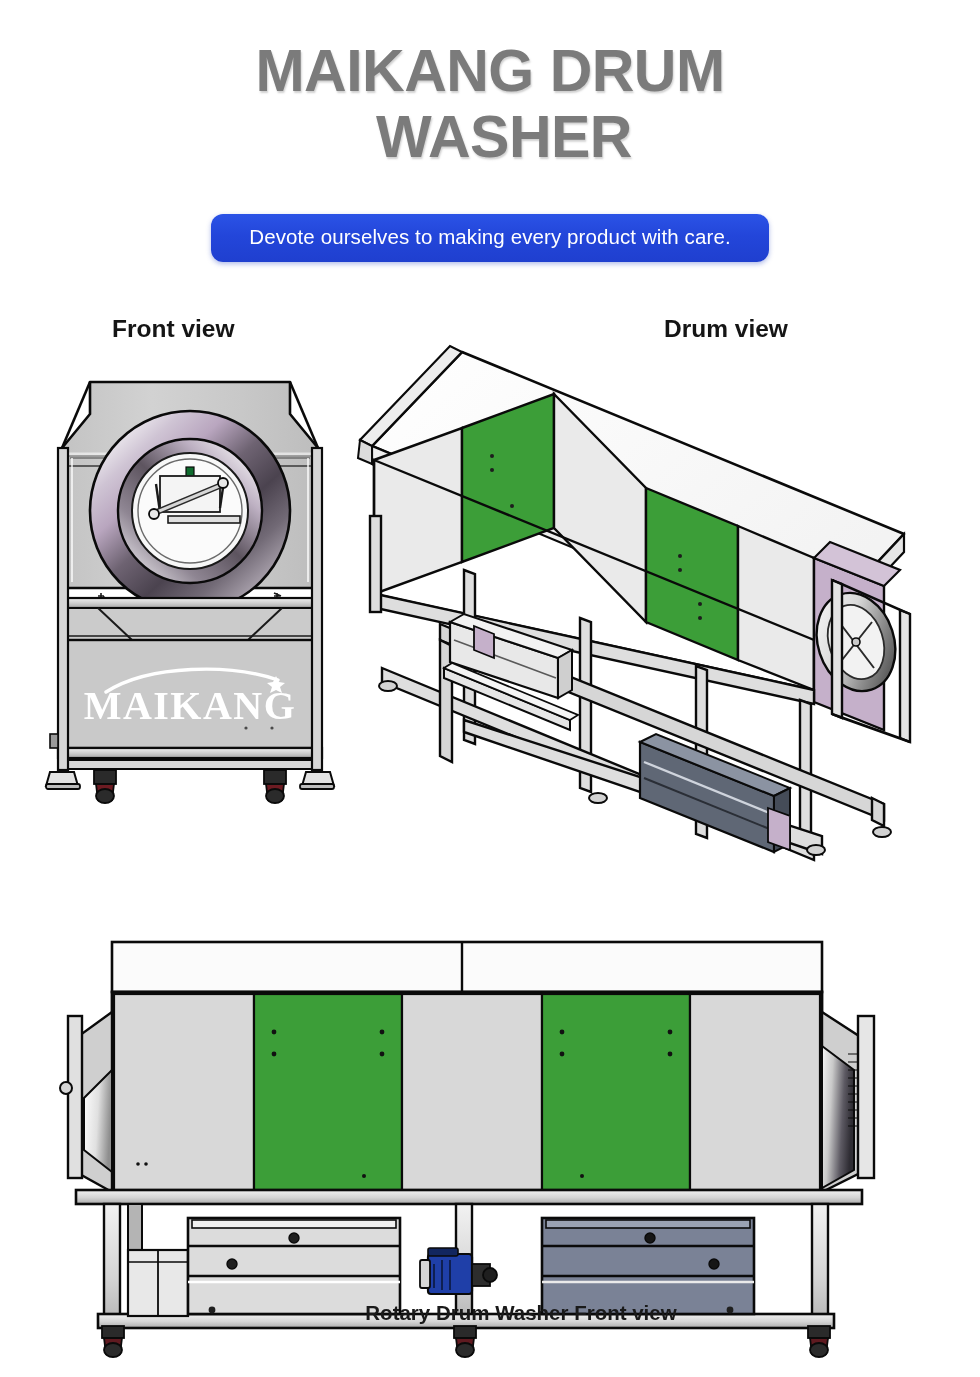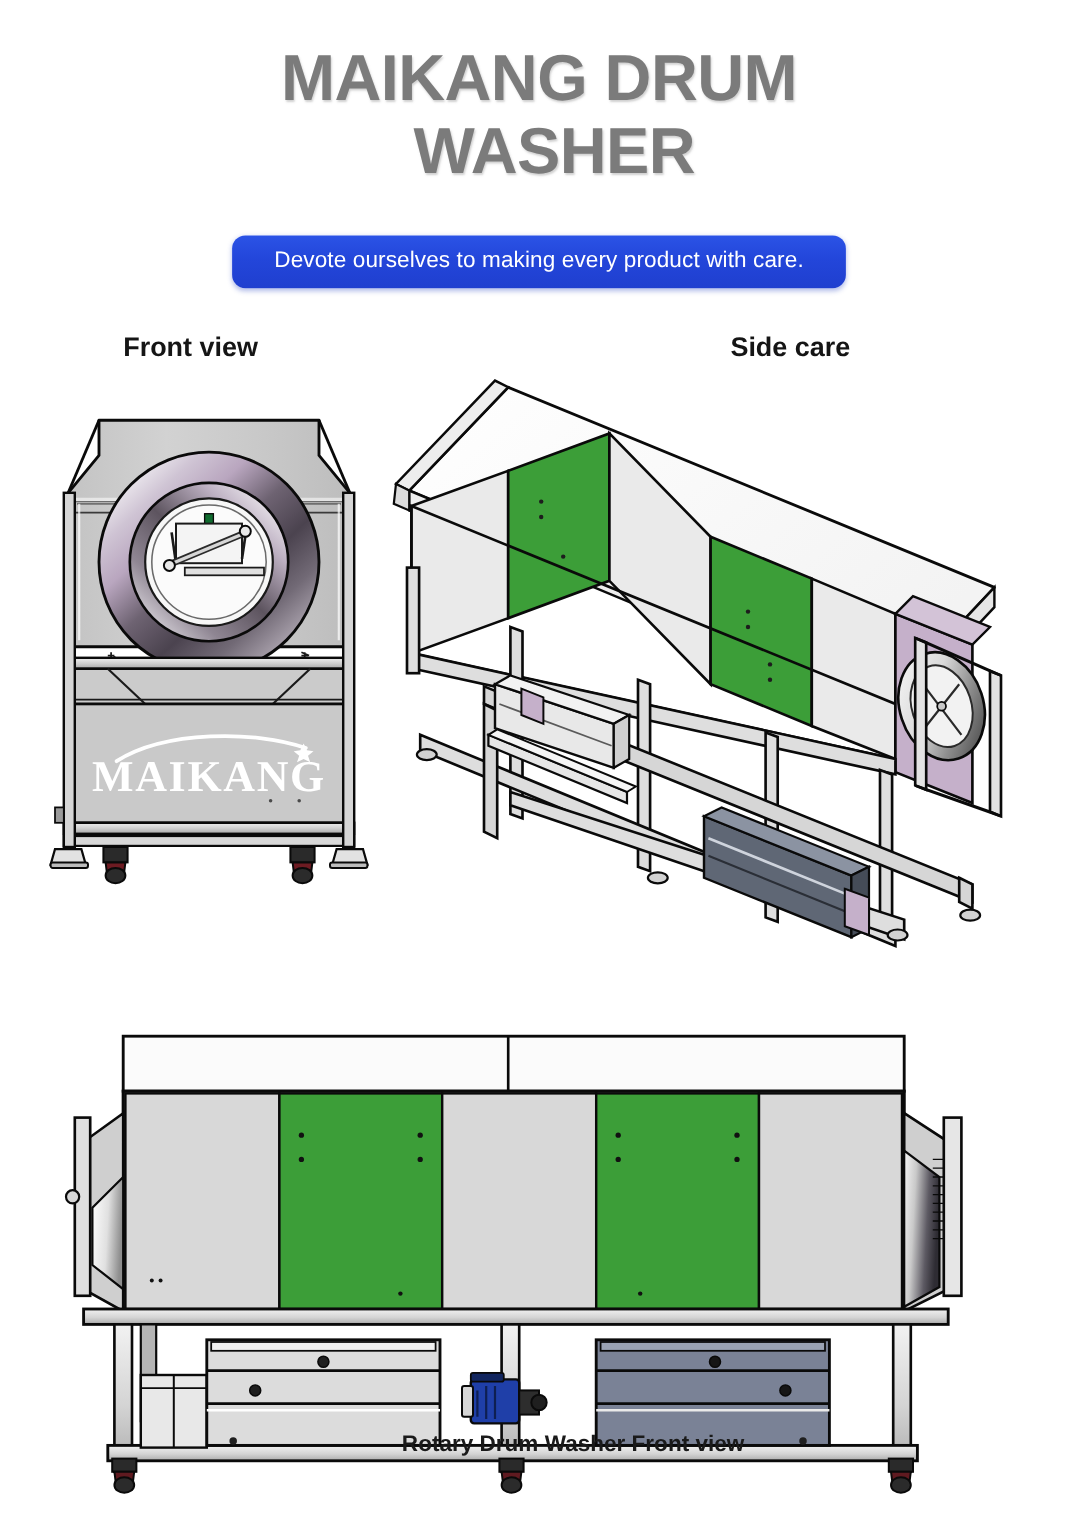--- a/index.html
+++ b/index.html
@@ -21,21 +21,21 @@
   .title .l2{display:block;padding-left:28px;}
 
   .banner-wrap{position:absolute;left:0;top:214px;width:980px;text-align:center;}
   .banner{
     display:inline-block;padding:11px 38px 13px 38px;border-radius:12px;
     background:linear-gradient(180deg,#2b53e6 0%,#2346da 45%,#1f3fcf 100%);
     color:#ffffff;font-size:20.5px;font-weight:400;letter-spacing:.1px;
     box-shadow:0 2px 5px rgba(30,60,190,.35);
   }
 
-  .vlabel{position:absolute;font-size:24.5px;font-weight:600;color:#151515;}
+  .vlabel{position:absolute;font-size:24.5px;font-weight:600;color:#151515;margin-top:12px;}
   #front-view-label{left:112px;top:303px;}
   #side-view-label{left:664px;top:303px;}
 
   .caption{
     position:absolute;left:0;top:1301px;width:980px;text-align:center;
     font-size:20.5px;font-weight:700;color:#1a1a1a;margin-left:31px;
   }
 
   
   .illus{position:absolute;}
@@ -54,21 +54,21 @@
   <div class="title">
     <span>MAIKANG DRUM</span>
     <span class="l2">WASHER</span>
   </div>
 
   <div class="banner-wrap">
     <div class="banner">Devote ourselves to making every product with care.</div>
   </div>
 
   <div class="vlabel" id="front-view-label">Front view</div>
-  <div class="vlabel" id="side-view-label">Side care</div>
+  <div class="vlabel" id="side-view-label">Drum view</div>
 
   <div class="illus" style="left:40px;top:336px;">
   <svg width="300" height="480" viewBox="0 0 300 480">
     <defs>
       <linearGradient id="fvBody" x1="0" y1="0" x2="1" y2="0">
         <stop offset="0%" stop-color="#c3c3c3"></stop>
             <stop offset="35%" stop-color="#d2d2d2"></stop>
         <stop offset="70%" stop-color="#c8c8c8"></stop>
             <stop offset="100%" stop-color="#bdbdbd"></stop>
       </linearGradient>

